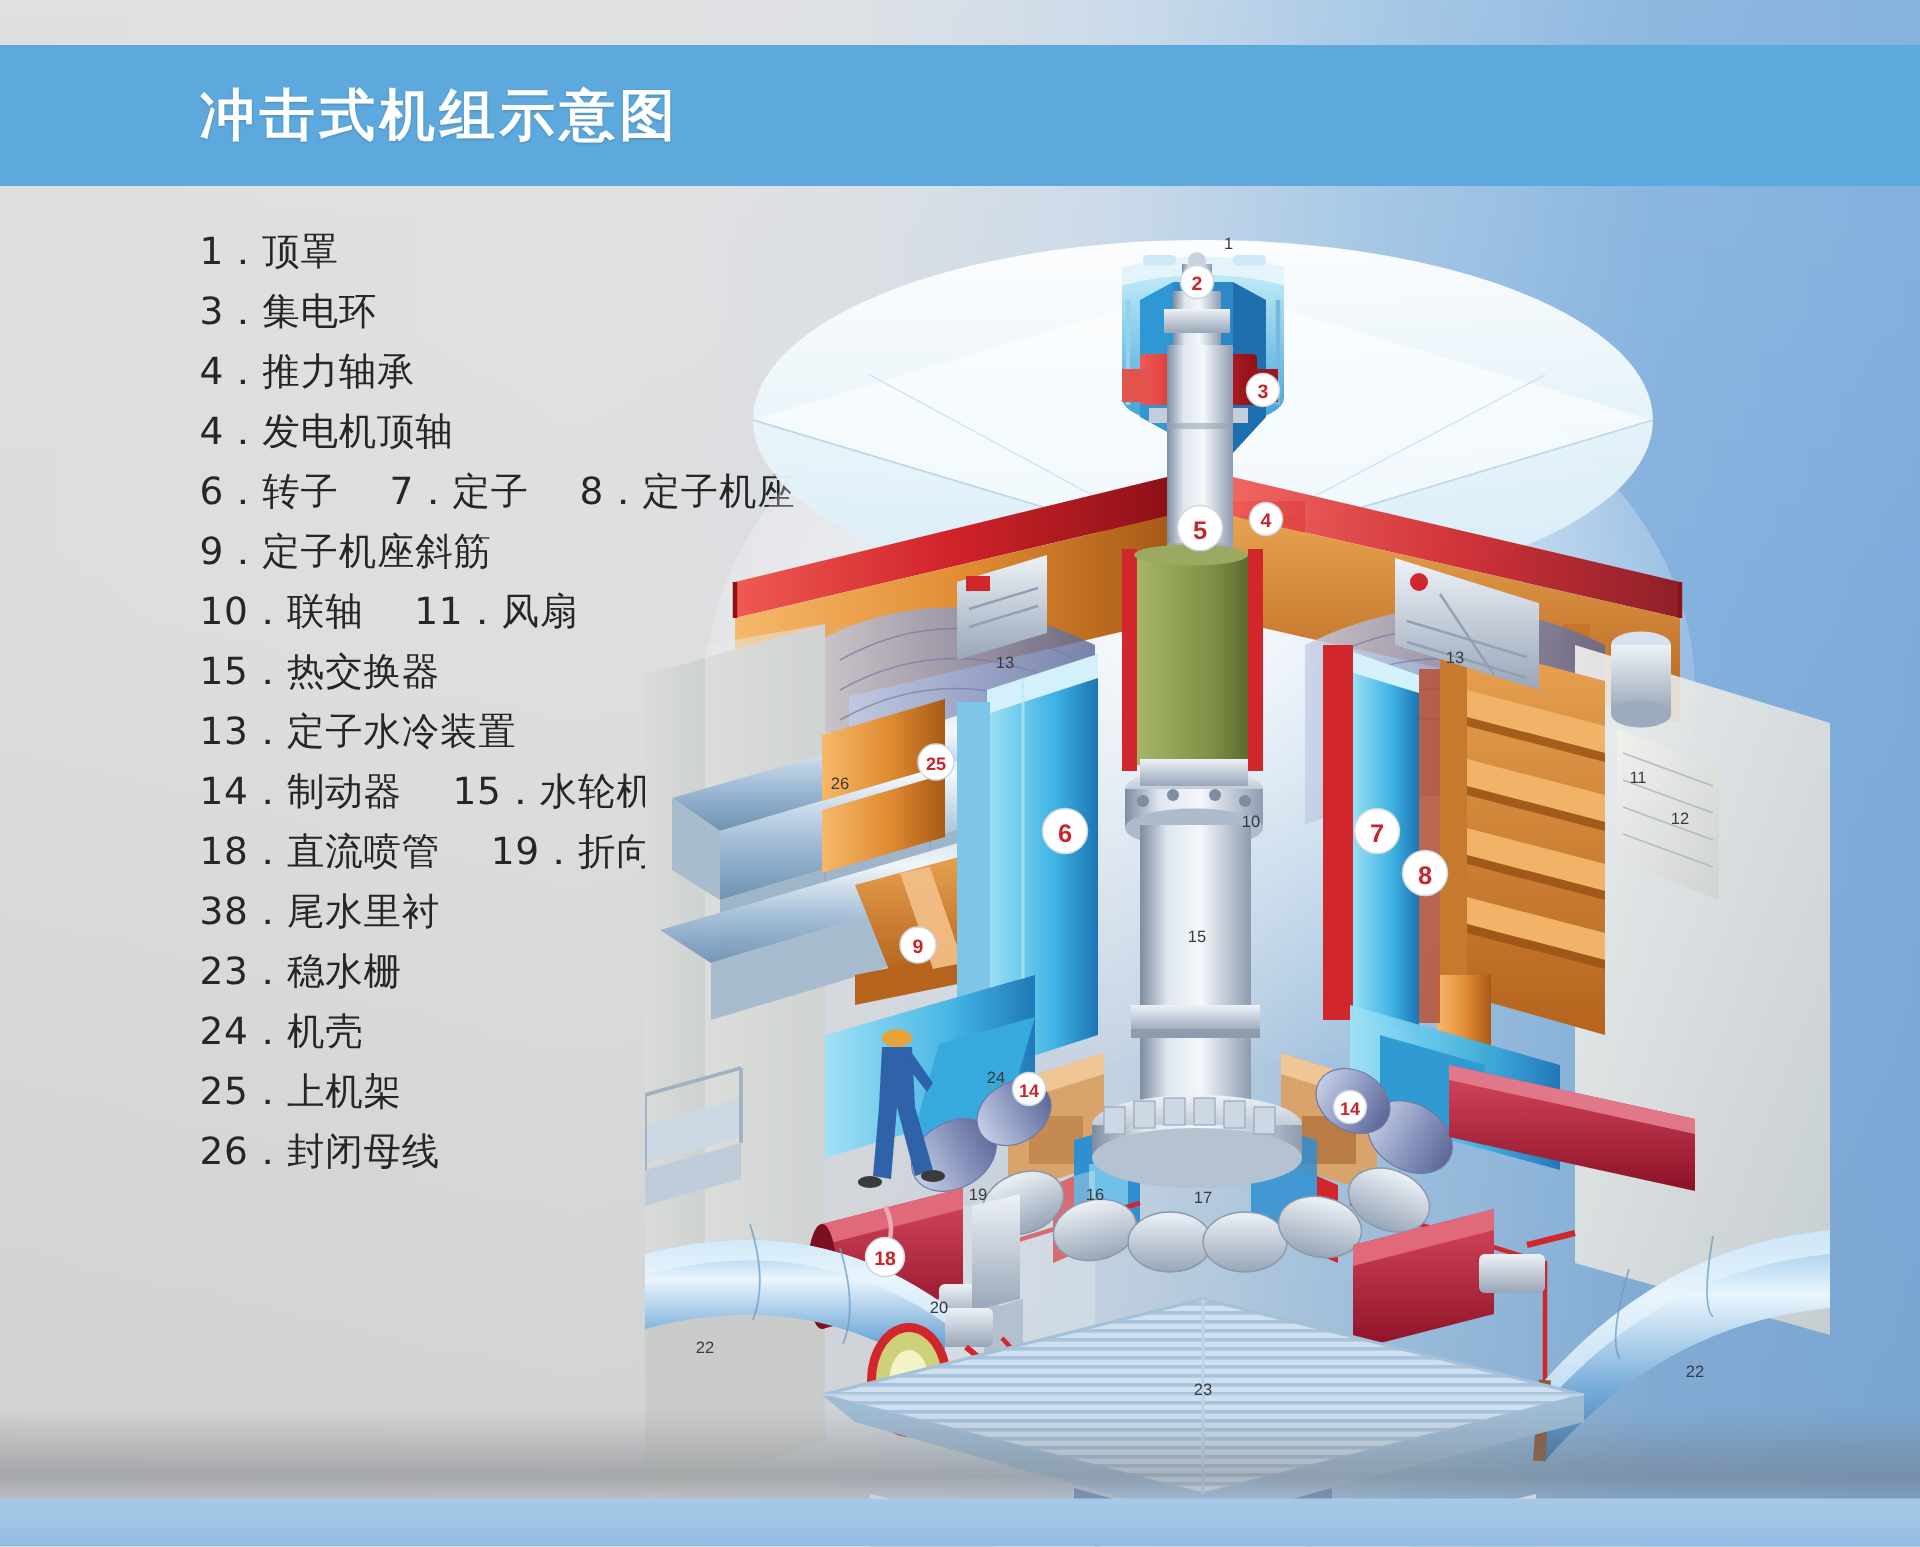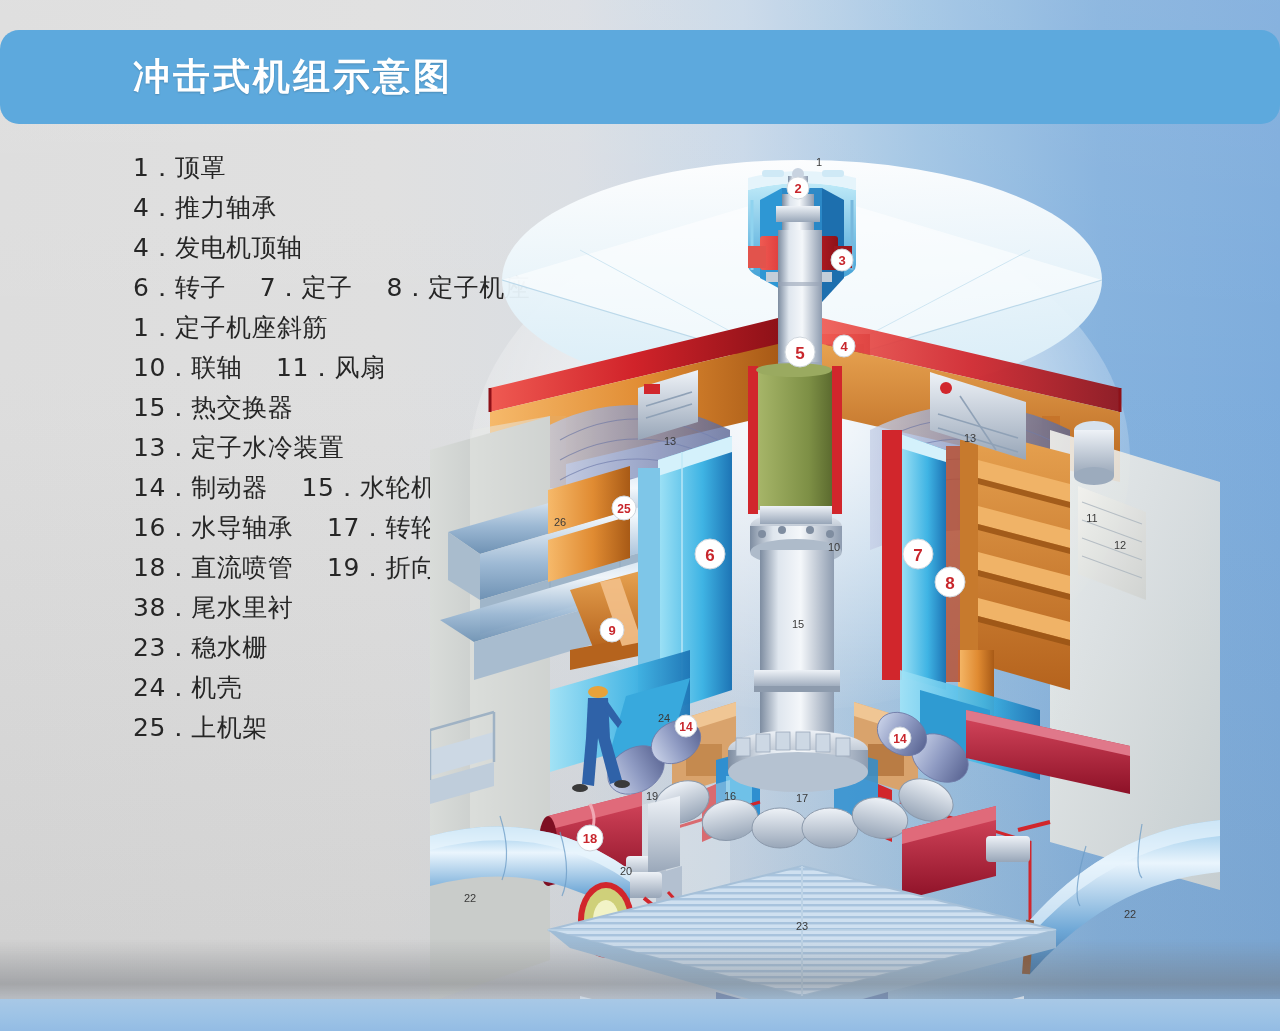--- a/index.html
+++ b/index.html
@@ -34,21 +34,21 @@
   }
   #bottom-fade{
     position:absolute;left:0;right:0;bottom:32px;height:60px;
     background:linear-gradient(to bottom,rgba(140,140,140,0) 0%,rgba(120,122,126,.45) 75%,rgba(150,160,175,.25) 100%);
   }
 
   
   #title-bar{
     position:absolute;left:0;top:30px;width:1280px;height:94px;
     background:#5da9dd;
-    display:flex;align-items:center;border-radius:19px;
+    display:flex;align-items:center;
   }
   #title-text{
     margin-left:133px;color:#ffffff;font-size:37px;font-weight:bold;
     letter-spacing:3px;
     text-shadow:0 1px 2px rgba(0,0,0,.18);
     font-family:"DejaVu Sans","Liberation Sans",sans-serif;
   }
 
   
   #legend{
@@ -74,34 +74,35 @@
 <div id="slide">
 
   <div id="bg-shade"></div>
 
   <div id="title-bar">
     <div id="title-text">冲击式机组示意图</div>
   </div>
 
   <div id="legend">
     <div class="legend-line">1．顶罩</div>
+    <div class="legend-line">3．集电环</div>
     <div class="legend-line">4．推力轴承</div>
     <div class="legend-line">4．发电机顶轴</div>
     <div class="legend-line">6．转子    7．定子    8．定子机座</div>
-    <div class="legend-line">1．定子机座斜筋</div>
+    <div class="legend-line">9．定子机座斜筋</div>
     <div class="legend-line">10．联轴    11．风扇</div>
     <div class="legend-line">15．热交换器</div>
     <div class="legend-line">13．定子水冷装置</div>
     <div class="legend-line">14．制动器    15．水轮机轴</div>
-    <div class="legend-line">16．水导轴承    17．转轮</div>
     <div class="legend-line">18．直流喷管    19．折向器</div>
     <div class="legend-line">38．尾水里衬</div>
     <div class="legend-line">23．稳水栅</div>
     <div class="legend-line">24．机壳</div>
     <div class="legend-line">25．上机架</div>
+    <div class="legend-line">26．封闭母线</div>
   </div>
 
   <div id="illus">
   <svg viewBox="0 0 790 901" xmlns="http://www.w3.org/2000/svg">
     <defs>
       <linearGradient id="gSteel" x1="0" y1="0" x2="1" y2="0">
         <stop offset="0%" stop-color="#7d8ca0"></stop>
             <stop offset="25%" stop-color="#dfe6ee"></stop>
         <stop offset="55%" stop-color="#f4f7fa"></stop>
             <stop offset="100%" stop-color="#8e9cb0"></stop>

